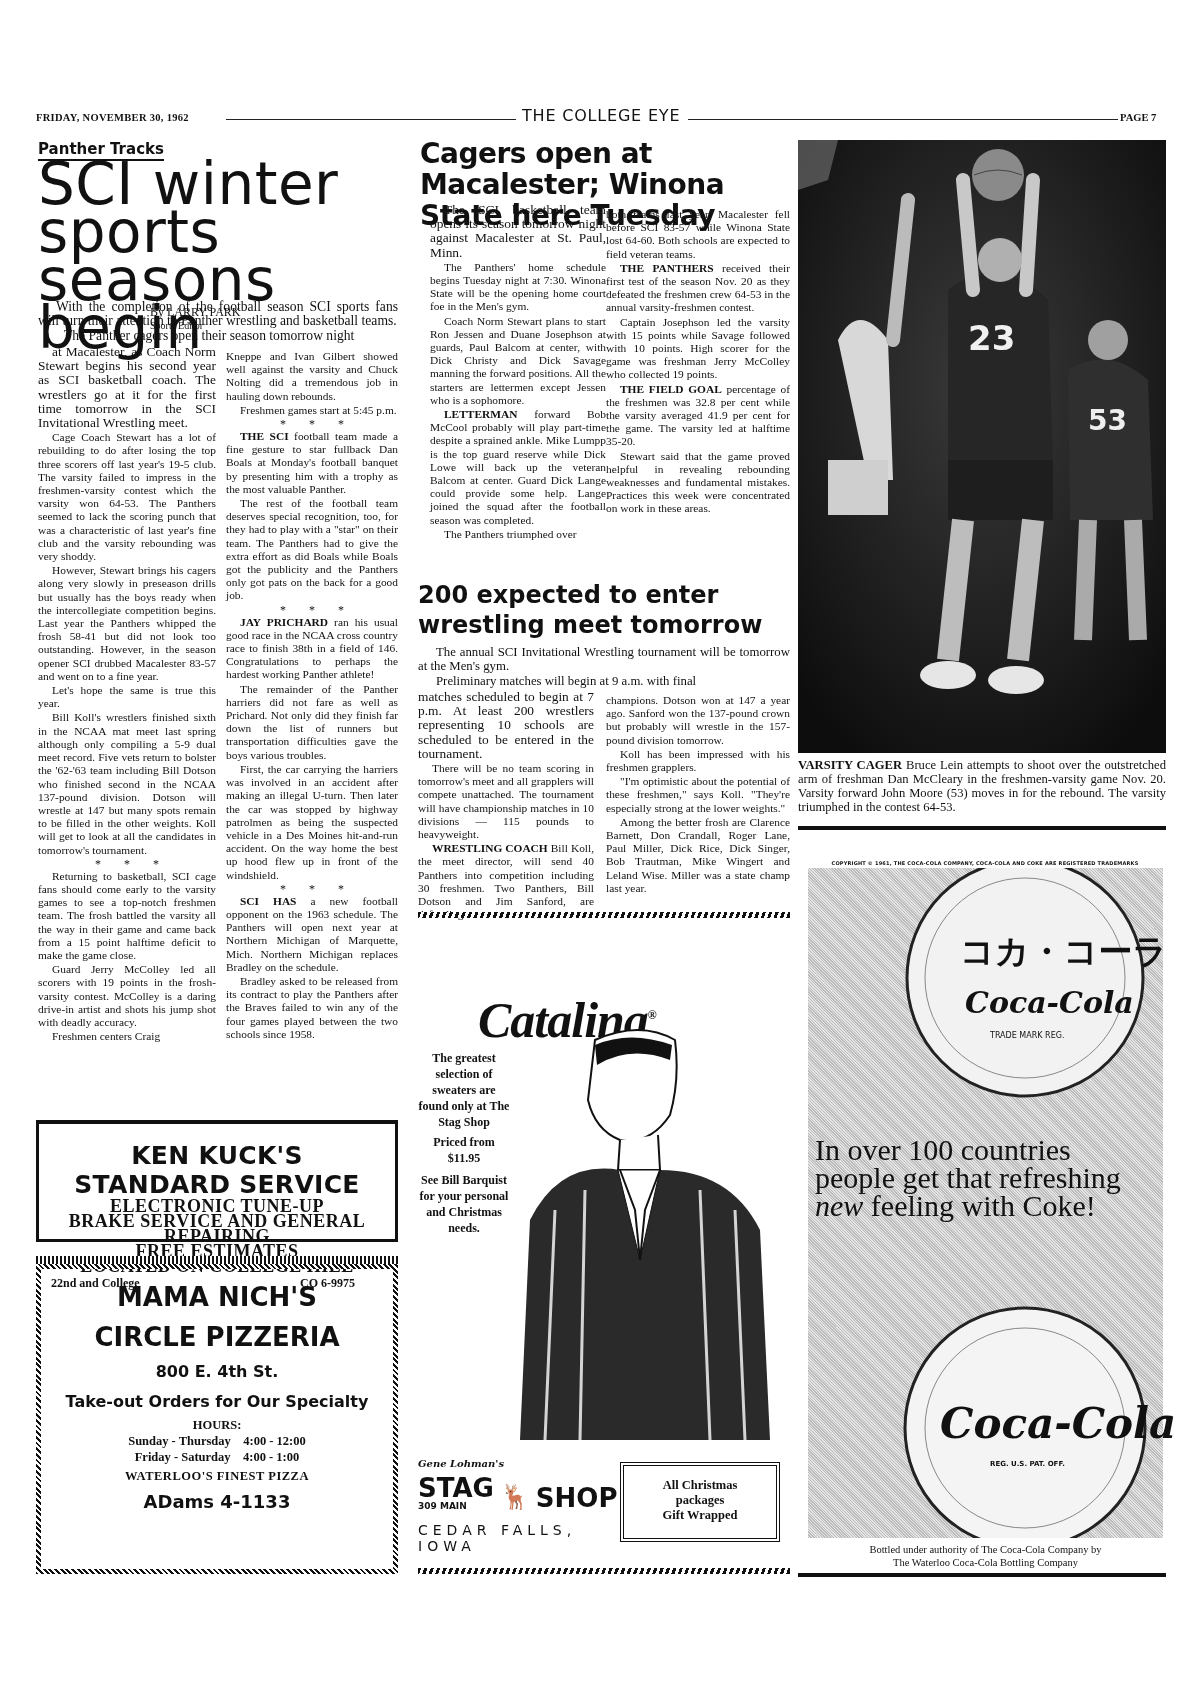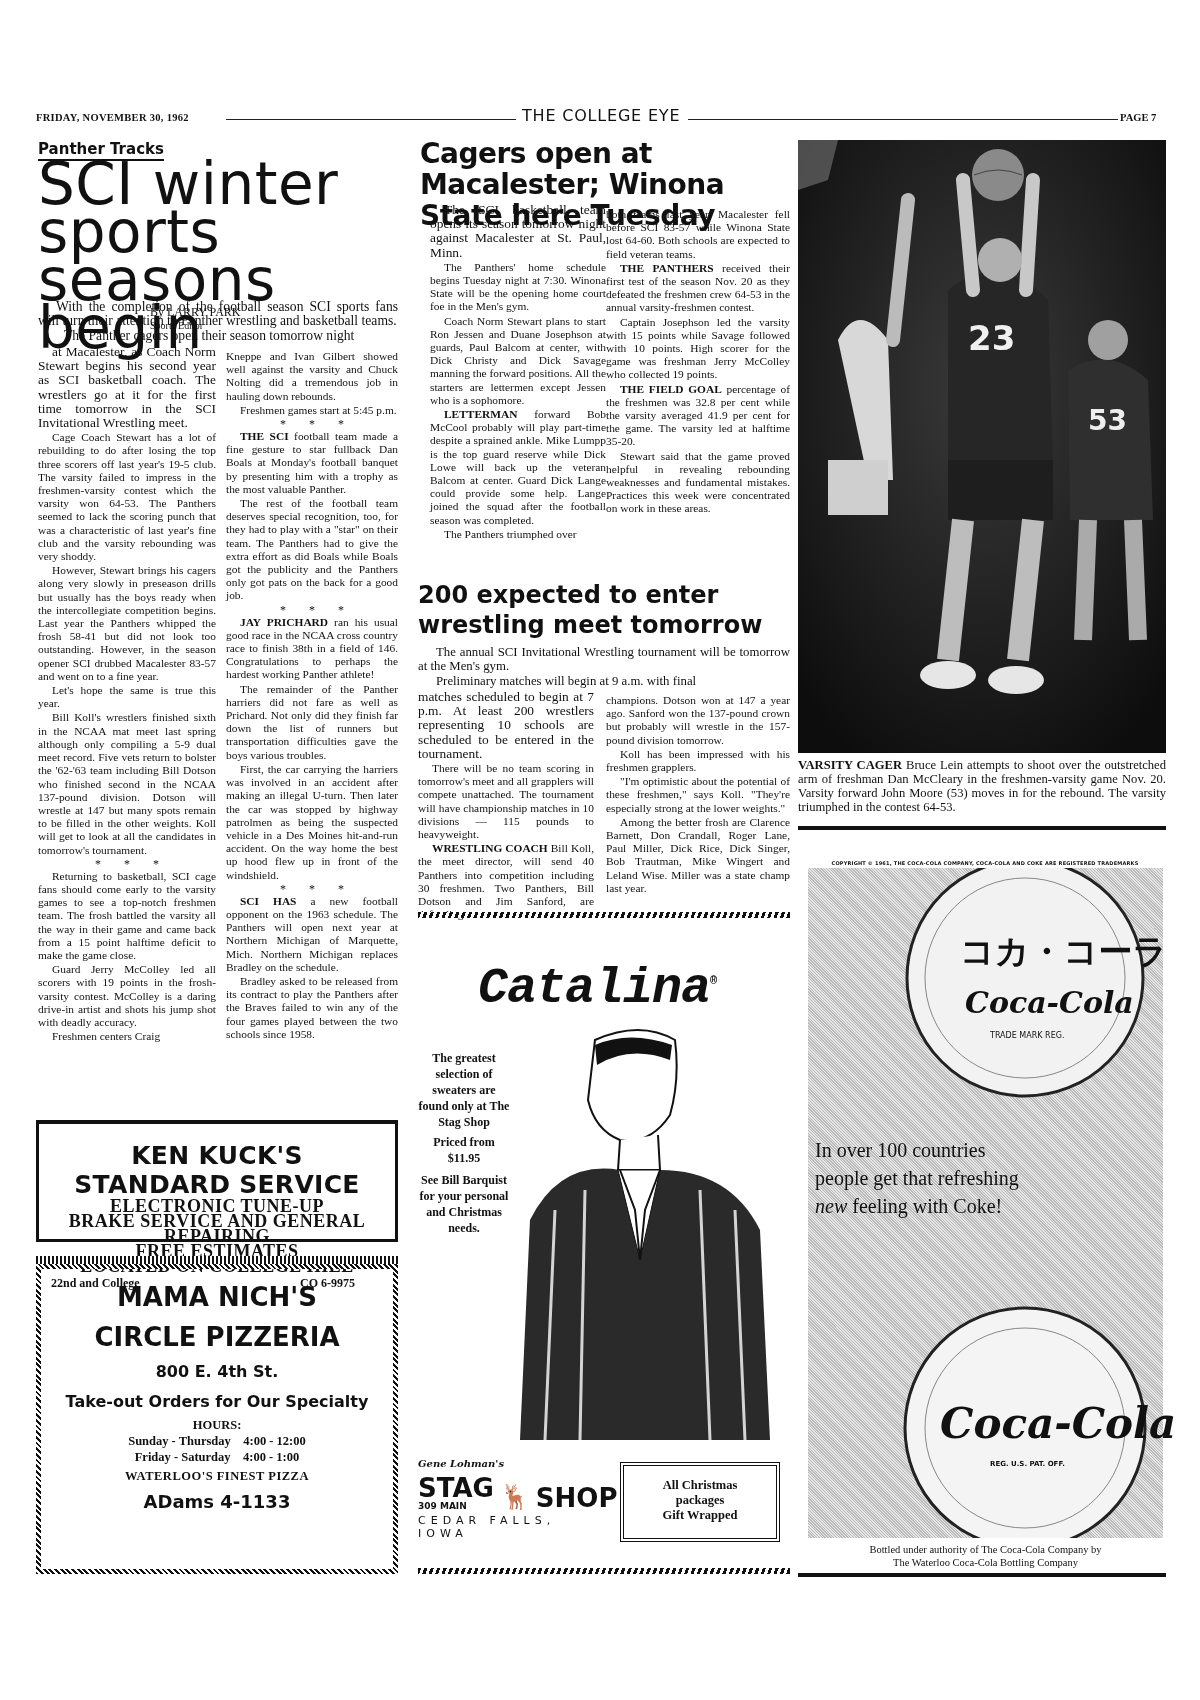--- a/index.html
+++ b/index.html
@@ -34,29 +34,29 @@
   .ad-box { border: 3px solid #111; }
   .ad-center { text-align: center; }
   .ken-title { font-family: "DejaVu Sans", sans-serif; font-weight: bold; font-size: 25px; line-height: 29px; letter-spacing: 0.3px; }
   .ken-line { font-weight: bold; font-size: 18px; line-height: 15px; letter-spacing: 0.5px; }
 
   .checker-border { border: 5px solid transparent; border-image: repeating-linear-gradient(45deg, #111 0 2px, #fff 2px 4px) 5; }
   .mama-title { font-family: "DejaVu Sans", sans-serif; font-weight: bold; font-size: 26px; line-height: 40px; }
   .mama-sub { font-family: "DejaVu Sans", sans-serif; font-weight: bold; font-size: 16px; line-height: 30px; }
 
   .rope-rule { height: 6px; background: repeating-linear-gradient(110deg, #111 0 3px, #fff 3px 6px); }
-  .catalina-logo { left: 478px; top: 960px; font-family: Liberation Mono, monospace; font-style: italic; font-weight: bold; font-size: 50px; letter-spacing: -1px; }
+  .catalina-logo { left: 478px; top: 991px; font-family: Liberation Serif, serif; font-style: italic; font-weight: bold; font-size: 50px; letter-spacing: -1px; }
   .catalina-text { left: 418px; top: 1050px; width: 92px; text-align: center; font-size: 12px; line-height: 16px; font-weight: bold; }
   .sweater-art { left: 500px; top: 1020px; width: 290px; height: 420px; }
   .stag-logo { left: 418px; top: 1458px; width: 170px; }
   .gift-box { left: 620px; top: 1462px; width: 160px; height: 80px; border: 4px solid #111; border-style: double; text-align: center; font-size: 12.5px; line-height: 15px; padding-top: 12px; font-weight: bold; }
 
   .coke-copy { left: 810px; top: 860px; width: 350px; text-align: center; font-family: "DejaVu Sans", sans-serif; font-size: 5px; font-weight: bold; letter-spacing: 0.2px; }
   .coke-panel { left: 808px; top: 868px; width: 355px; height: 670px; background: repeating-linear-gradient(45deg, #bcbcbc 0 1px, #e4e4e4 1px 2px); padding-left: 32px; }
-  .coke-headline { left: 815px; top: 1136px; width: 340px; font-size: 20px; line-height: 28px; font-family: "Liberation Serif", serif; }
+  .coke-headline { left: 815px; top: 1136px; width: 340px; font-size: 30px; line-height: 28px; font-family: "Liberation Serif", serif; }
   .coke-headline i { font-style: italic; }
   .coke-footer { left: 808px; top: 1543px; width: 355px; text-align: center; font-size: 10.5px; line-height: 13px; }
 </style>
 </head>
 <body>
 
 <div class="abs masthead-date">FRIDAY, NOVEMBER 30, 1962</div>
 <div class="abs masthead-rule" style="left:226px; top:119px; width:290px;"></div>
 <div class="abs masthead-title">THE COLLEGE EYE</div>
 <div class="abs masthead-rule" style="left:688px; top:119px; width:430px;"></div>
@@ -232,21 +232,21 @@
 <div class="abs stag-logo">
   <div style="font-family:'DejaVu Serif',serif; font-style:italic; font-size:10px; font-weight:bold;">Gene Lohman's</div>
   <div style="display:flex; align-items:flex-end; gap:6px;">
     <div>
       <div style="font-family:'DejaVu Sans',sans-serif; font-weight:bold; font-size:26px; line-height:26px;">STAG</div>
       <div style="font-family:'DejaVu Sans',sans-serif; font-weight:bold; font-size:9px;">309 MAIN</div>
     </div>
     <span style="font-size:24px;">🦌</span>
     <div style="font-family:'DejaVu Sans',sans-serif; font-weight:bold; font-size:26px; line-height:26px; margin-top:16px;">SHOP</div>
   </div>
-  <div style="font-family:'DejaVu Sans',sans-serif; font-size:11px; letter-spacing:5px; margin-top:3px;">CEDAR FALLS, IOWA</div>
+  <div style="font-family:'DejaVu Sans',sans-serif; font-size:14px; letter-spacing:5px; margin-top:11px;">CEDAR FALLS, IOWA</div>
 </div>
 <div class="abs gift-box">
   <div>All Christmas</div>
   <div>packages</div>
   <div>Gift Wrapped</div>
 </div>
 <div class="abs rope-rule" style="left:418px; top:1568px; width:372px;"></div>
 
 <div class="abs coke-copy">COPYRIGHT © 1961, THE COCA-COLA COMPANY, COCA-COLA AND COKE ARE REGISTERED TRADEMARKS</div>
 <div class="abs coke-panel">

